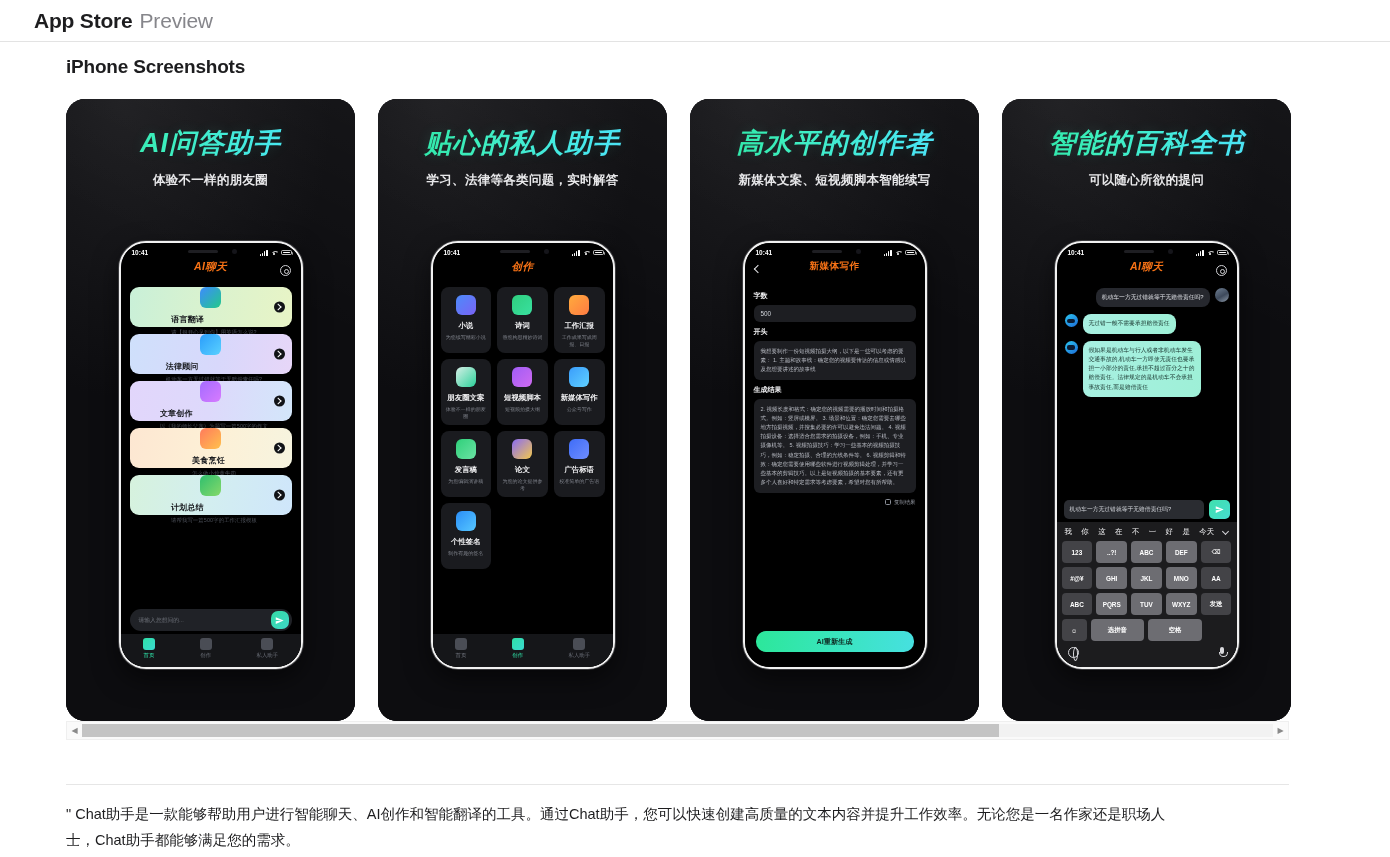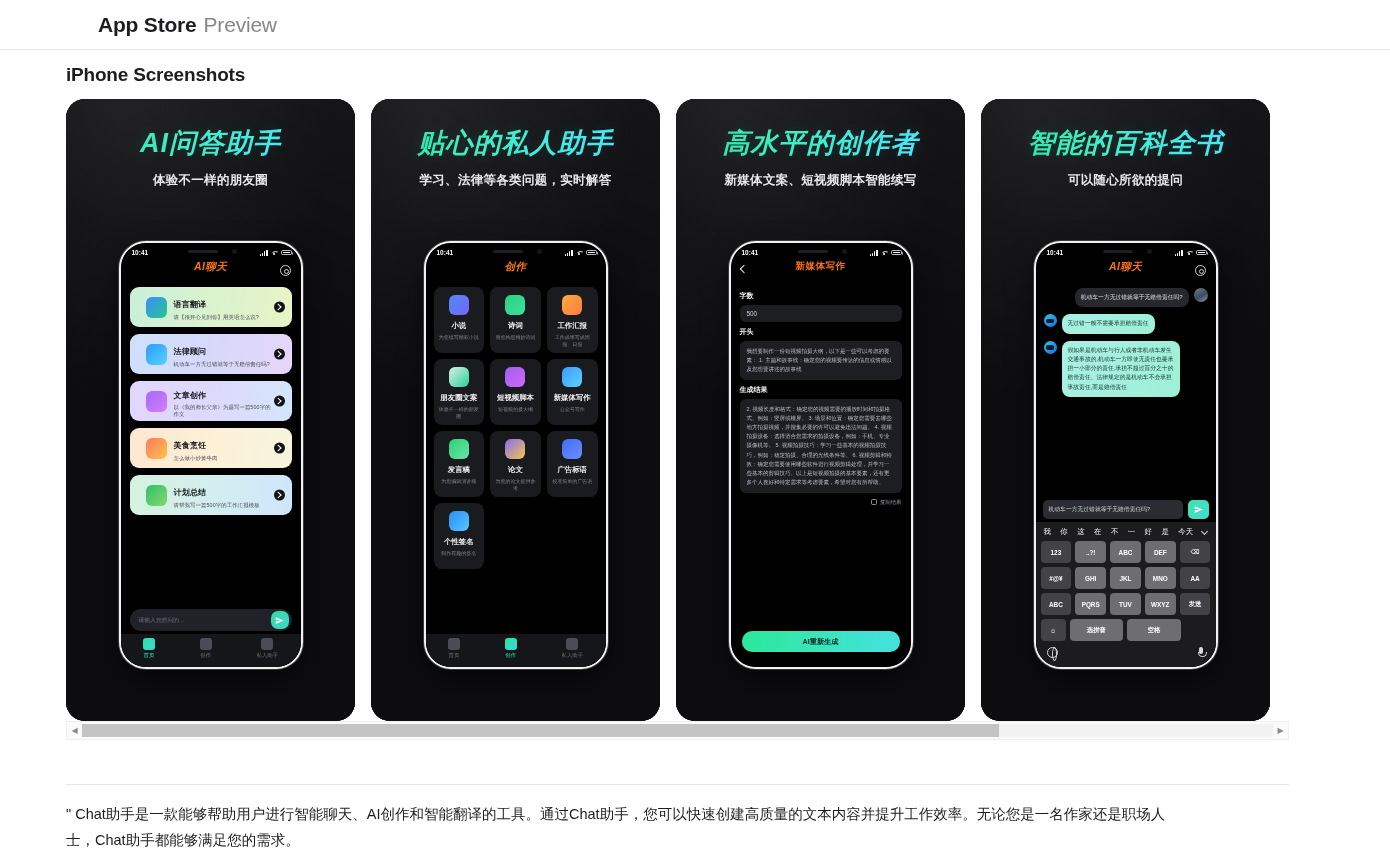--- a/index.html
+++ b/index.html
@@ -7,38 +7,38 @@
     margin: 0; padding: 0;
     width: 1390px; height: 857px;
     background: #ffffff;
     font-family: "Liberation Sans", "DejaVu Sans", sans-serif;
     overflow: hidden;
   }
   .page { position: relative; width: 1390px; height: 857px; background:#fff; }
 
   
   .topbar {
-    height: 50px;
-    padding: 0 0 0 98px;
+    height: 42px;
+    padding: 0 0 0 34px;
     display: flex; align-items: center;
     border-bottom: 1px solid #e3e3e3;
   }
   .topbar .brand { font-size: 21px; font-weight: bold; color: #1d1d1f; letter-spacing: -0.2px; }
   .topbar .sub { font-size: 21px; font-weight: 400; color: #86868b; margin-left: 7px; letter-spacing: -0.2px; }
 
   .section-title {
     padding: 14px 0 0 66px;
     font-size: 19px; font-weight: bold; color: #1d1d1f;
     letter-spacing: -0.2px;
   }
 
   
   .shots {
     position: absolute; left: 66px; top: 99px;
-    display: flex; gap: 16px;
+    display: flex; gap: 23px;
   }
   .shot {
     width: 289px; height: 622px;
     border-radius: 19px;
     overflow: hidden;
     position: relative;
     background: #111114;
   }
   .shot-bg {
     position: absolute; inset: 0;
@@ -121,21 +121,21 @@
     border-left: 1.4px solid #e9e9ec; border-bottom: 1.4px solid #e9e9ec;
     transform: rotate(45deg);
   }
 
   .app-body { position: absolute; top: 40px; left: 0; right: 0; bottom: 0; overflow: hidden; }
 
   
   .cardlist { padding: 4px 9px 0 9px; display: flex; flex-direction: column; gap: 7px; }
   .lcard {
     height: 40px; border-radius: 9px; position: relative;
-    display: flex; align-items: center; padding: 0 16px;
+    display: flex; align-items: center; padding: 0 8px; flex-direction: column;
   }
   .lcard .ic { width: 21px; height: 21px; border-radius: 6px; flex: 0 0 auto; }
   .lcard .tx { margin-left: 7px; }
   .lcard .tt { font-size: 8px; font-weight: 800; color: #16181c; letter-spacing: .2px; }
   .lcard .ds { font-size: 5.4px; color: #4a4e57; margin-top: 2.5px; letter-spacing: .1px; }
   .lcard .go {
     position: absolute; right: 7px; top: 50%; transform: translateY(-50%);
     width: 11px; height: 11px; border-radius: 50%; background: #111317;
     display:flex; align-items:center; justify-content:center;
   }

